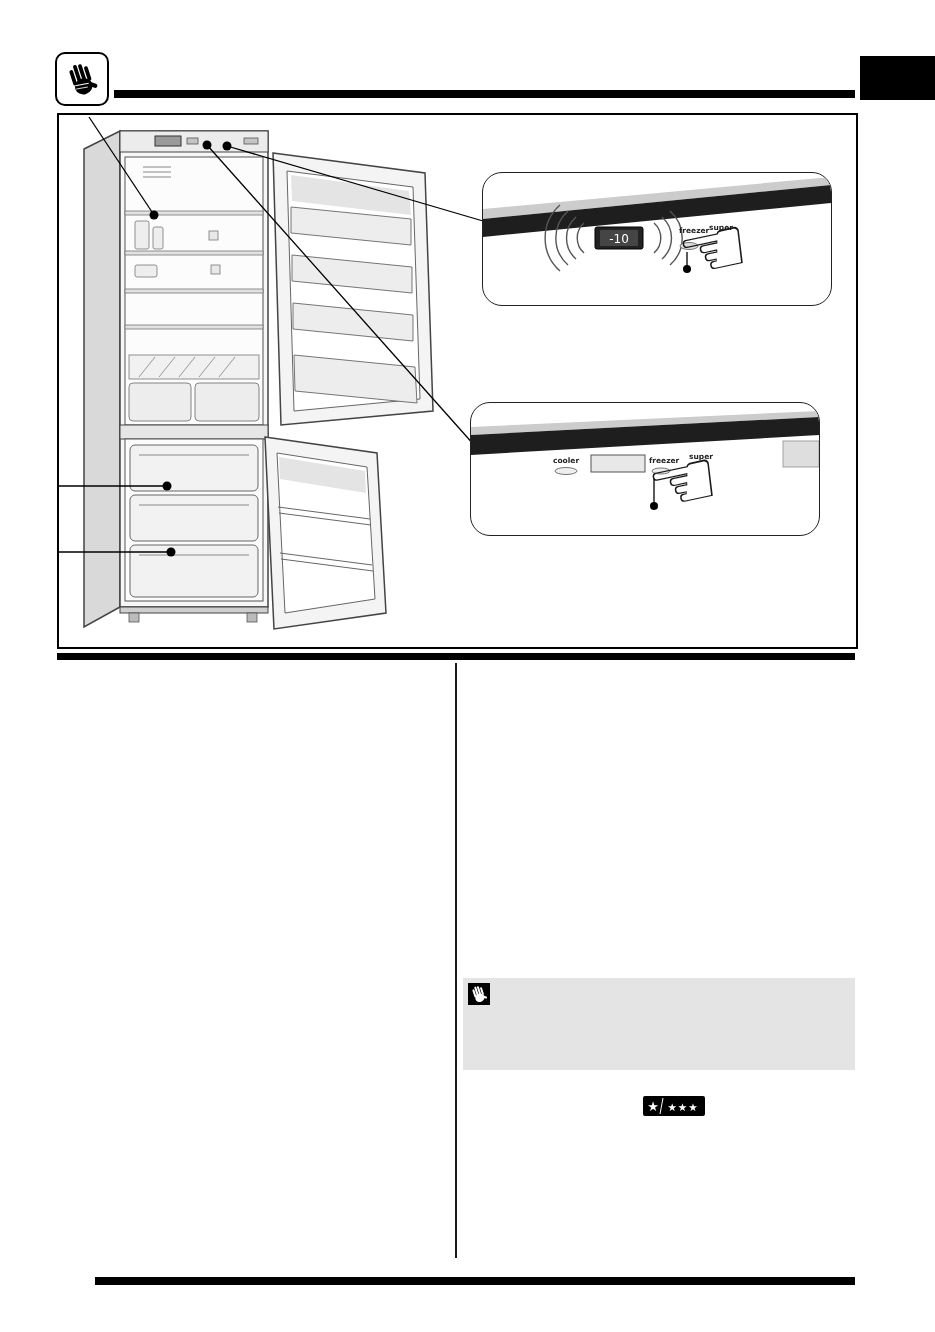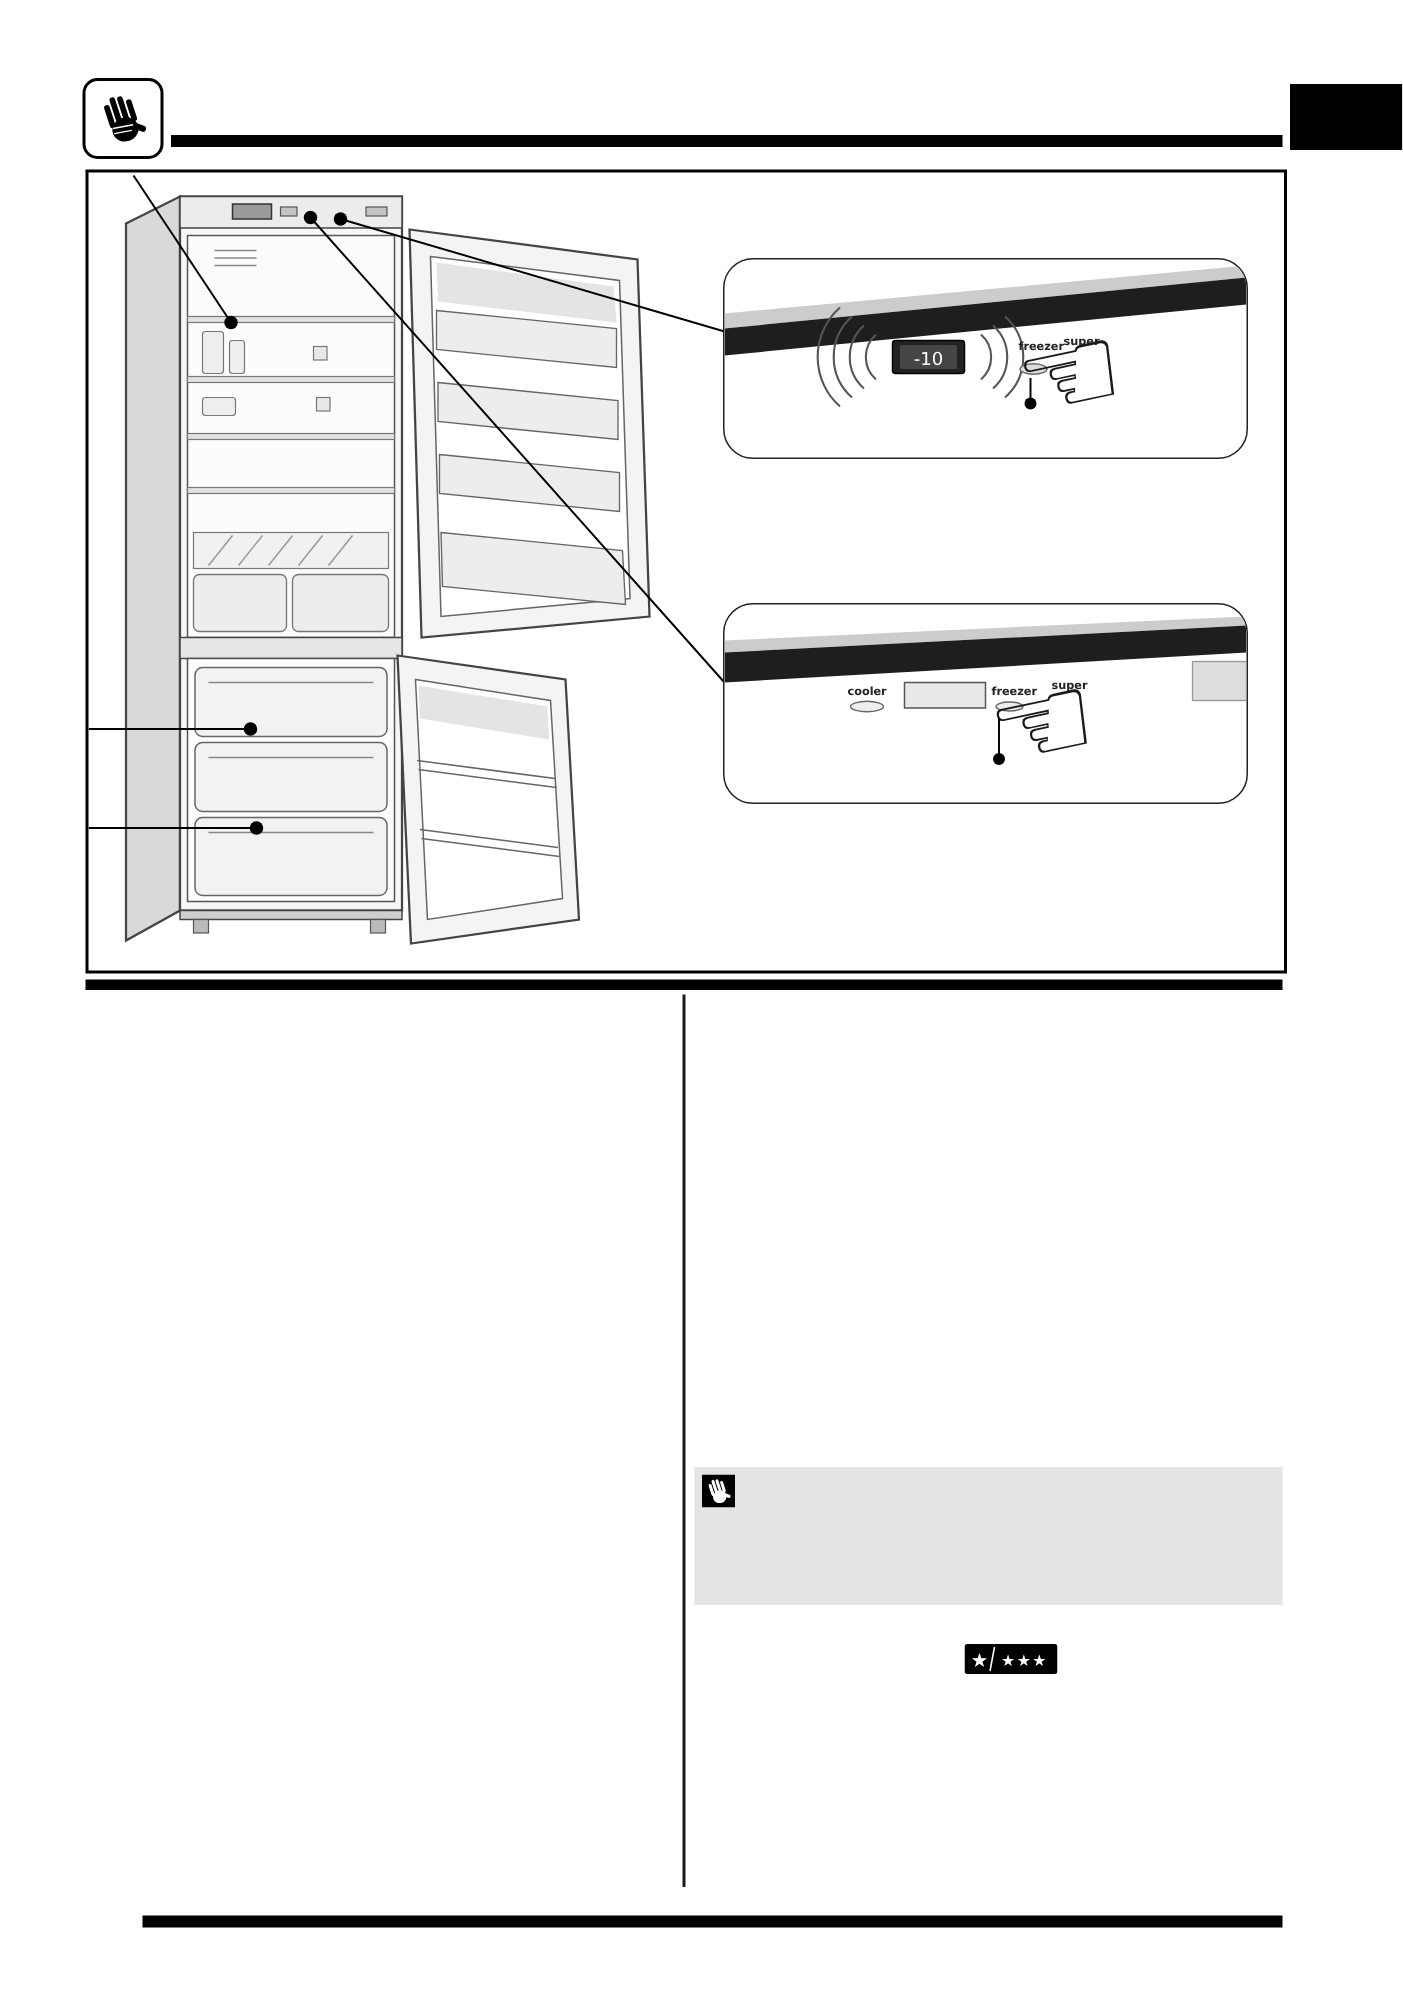--- a/index.html
+++ b/index.html
@@ -19,21 +19,21 @@
   .figure-box{
     position:absolute;left:57px;top:113px;width:797px;height:532px;
     border:2px solid #000;background:#fff;
   }
   .fridge-svg{position:absolute;left:0;top:0;}
   .detail-panel{
     position:absolute;width:348px;height:132px;background:#fff;
     border:1.5px solid #222;border-radius:20px;overflow:hidden;
   }
   .panel-top{left:423px;top:57px;}
-  .panel-bottom{left:423px;top:287px;}
+  .panel-bottom{left:411px;top:287px;}
   .figure-underline{position:absolute;left:57px;top:653px;width:798px;height:7px;background:#000;}
   
   .column-divider{position:absolute;left:455px;top:663px;width:2px;height:595px;background:#1a1a1a;}
   .text-column{position:absolute;top:663px;height:595px;}
   .text-column.left{left:57px;width:390px;}
   .text-column.right{left:463px;width:392px;}
   
   .note-box{
     position:absolute;left:463px;top:978px;width:392px;height:92px;
     background:#e4e4e4;

